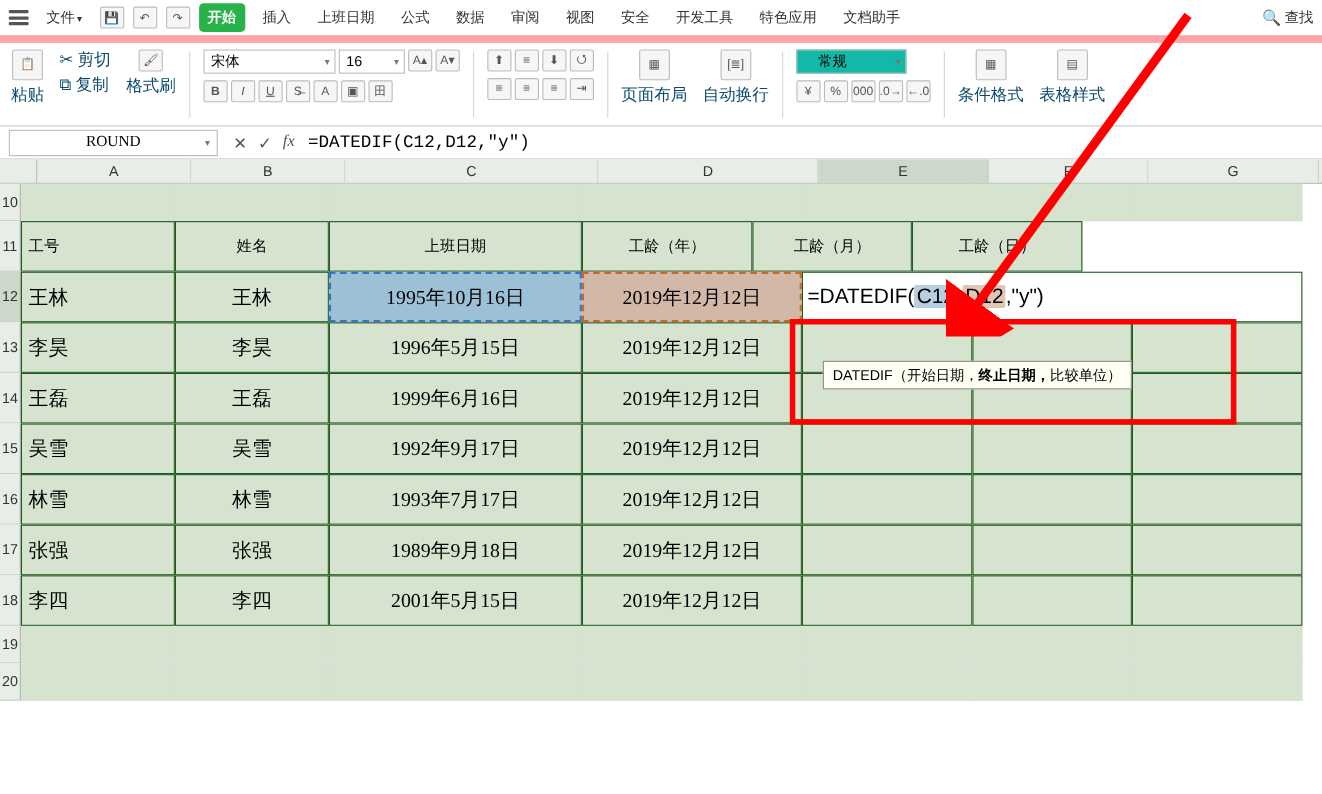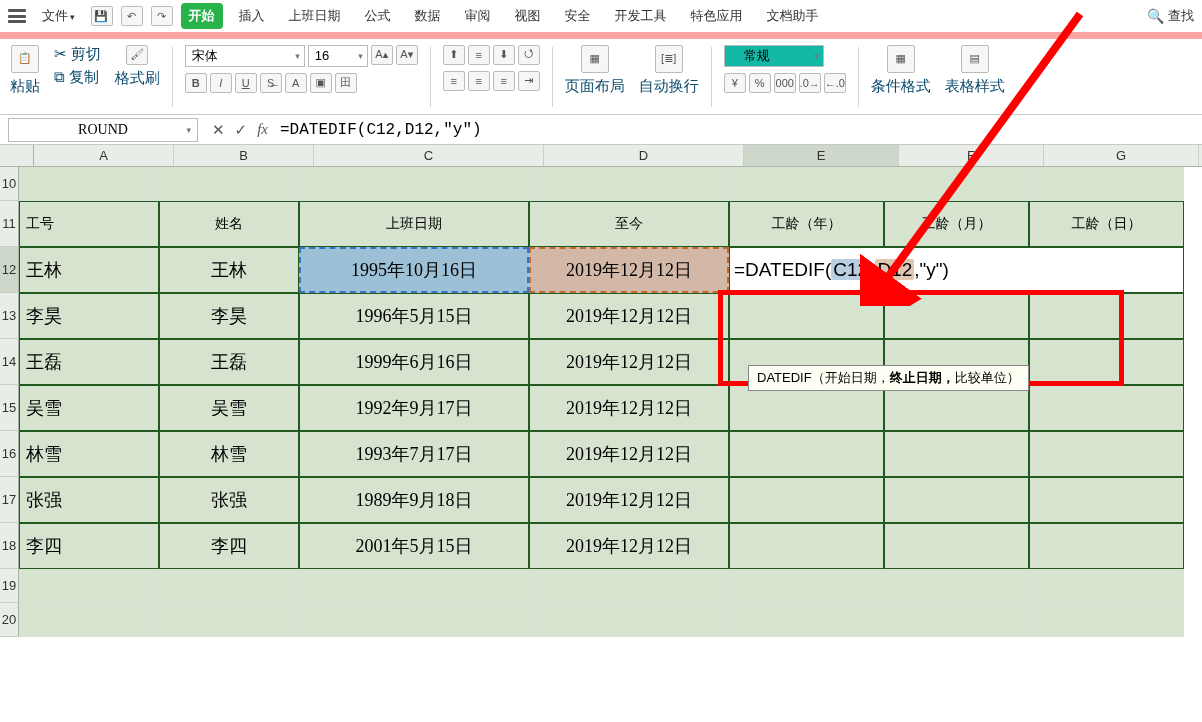--- a/index.html
+++ b/index.html
@@ -54,21 +54,21 @@
   .cell.bd { border:1px solid #205a1f; }
   .cell.left { justify-content:flex-start; padding-left:6px; }
 
   
   .cell.sel-c { background:#9cc0d6; border:2px dashed #3a72c4; }
   .cell.sel-d { background:#d3b8a8; border:2px dashed #c26a2e; }
   .cell.active-e { position:relative; background:#fff; justify-content:flex-start; padding-left:4px; }
   .formula-display { font-family:"Courier New",monospace; font-size:19px; letter-spacing:0;}
   .tok-fn{color:#000;} .tok-arg1{background:#b7cfe0; border-radius:2px; padding:0 2px;} .tok-arg2{background:#e0c7b4; border-radius:2px; padding:0 2px;}
 
-  .tooltip { position:absolute; left:748px; top:365px; background:#fffef2; border:1px solid #888; font-size:13px; padding:3px 8px; font-family:SimSun, serif; z-index:5; white-space:nowrap;}
+  .tooltip { position:absolute; left:748px; top:328px; background:#fffef2; border:1px solid #888; font-size:13px; padding:3px 8px; font-family:SimSun, serif; z-index:5; white-space:nowrap;}
   .tooltip b { font-weight:bold; }
 
   
   .red-frame { position:absolute; left:718px; top:290px; width:406px; height:96px; border:5px solid #ff0000; z-index:4; pointer-events:none;}
   .arrow-svg { position:absolute; left:860px; top:6px; width:280px; height:300px; z-index:3; pointer-events:none; }
 </style>
 </head>
 <body>
 
 <div class="menu-bar">
@@ -212,21 +212,20 @@
       <div class="cell cE"></div>
       <div class="cell cF"></div>
       <div class="cell cG"></div>
   </div>
 
   <div class="row r-hdr">
     <div class="rowh">11</div>
     <div class="cell bd left cA">工号</div>
     <div class="cell bd cB">姓名</div>
     <div class="cell bd cC">上班日期</div>
-    <div class="cell bd cD">至今</div>
     <div class="cell bd cE">工龄（年）</div>
     <div class="cell bd cF">工龄（月）</div>
     <div class="cell bd cG">工龄（日）</div>
   </div>
 
   <div class="row r-data">
     <div class="rowh active">12</div>
     <div class="cell bd left cA">王林</div>
     <div class="cell bd cB">王林</div>
     <div class="cell bd sel-c cC">1995年10月16日</div>

